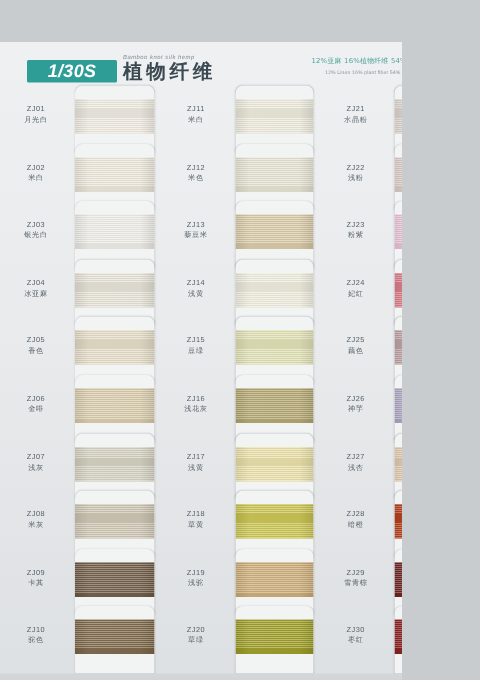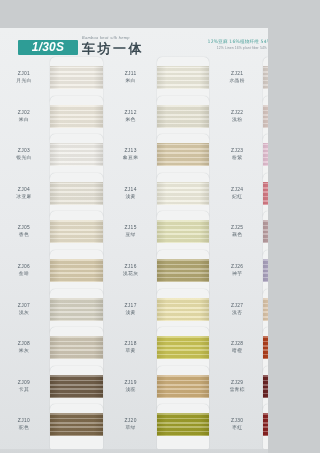--- a/index.html
+++ b/index.html
@@ -210,21 +210,21 @@
 </head>
 <body>
 
 <div class="card">
 
   <div class="header">
     <div class="badge">1/30S</div>
 
     <div class="title-group">
       <div class="title-en">Bamboo knot silk hemp</div>
-      <div class="title-cn">车坊一体</div>
+      <div class="title-cn">植物纤维</div>
     </div>
 
     <div class="compose">
       <div class="compose-cn">12%亚麻 16%植物纤维 54%粘纤 18%聚酯纤维</div>
       <div class="compose-en">12% Linen  16% plant fiber  54% viscose  18% polyester fiber</div>
     </div>
   </div>
 
   <div class="grid" id="grid">
       <div class="column">

